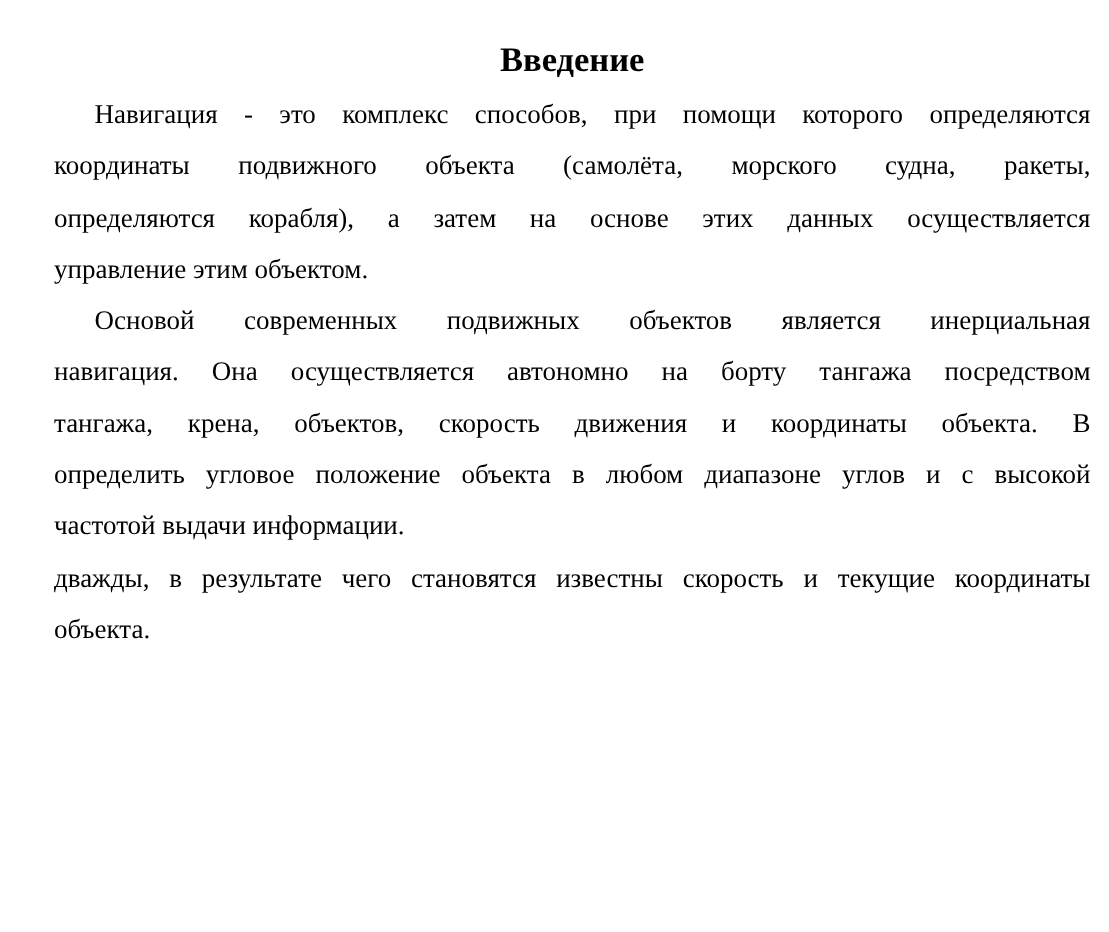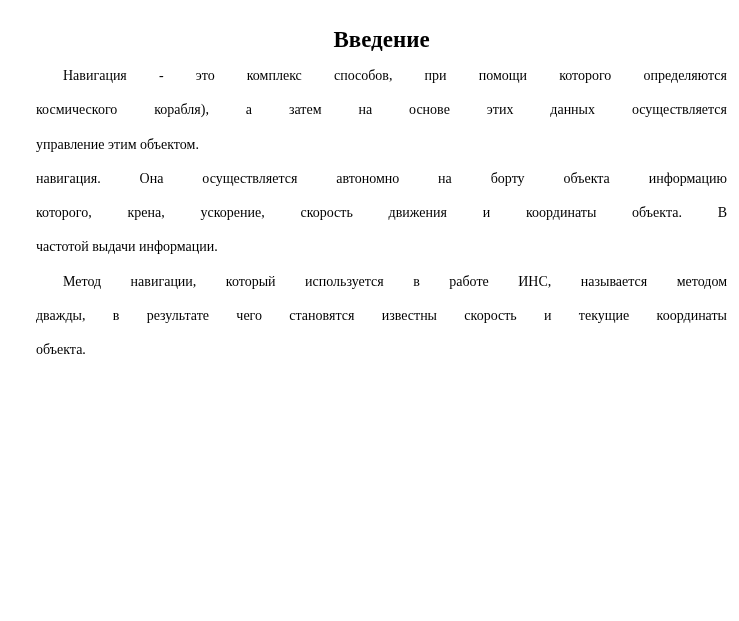--- a/index.html
+++ b/index.html
@@ -28,21 +28,21 @@
     font-weight: bold;
     text-align: center;
   }
   .paragraphs {
     margin-top: 6px;
   }
   .para {
     margin: 0;
   }
   .line {
-    font-size: 14px;
+    font-size: 18px;
     line-height: 34.3px;
     height: 34.3px;
     overflow: hidden;
     text-align: justify;
     text-align-last: justify;
     text-justify: inter-word;
     white-space: normal;
   }
   .line.first {
     text-indent: 27px;
@@ -54,28 +54,30 @@
 </style>
 </head>
 <body>
 
 <div class="page" style="background: rgb(255, 255, 255); color: rgb(0, 0, 0);">
   <div class="content">
     <h1 class="title">Введение</h1>
     <div class="paragraphs" id="paragraphs">
         <div class="para">
           <div class="line first">Навигация - это комплекс способов, при помощи которого определяются</div>
-          <div class="line">космического корабля), а затем на основе этих данных осуществляется</div>
+          <div class="line">координаты подвижного объекта (самолёта, морского судна, ракеты,</div>
+          <div class="line">определяются корабля), а затем на основе этих данных осуществляется</div>
           <div class="line lastline">управление этим объектом.</div>
         </div>
         <div class="para">
-          <div class="line">навигация. Она осуществляется автономно на борту объекта информацию</div>
-          <div class="line">которого, крена, ускорение, скорость движения и координаты объекта. В</div>
+          <div class="line first">Основой современных подвижных объектов является инерциальная</div>
+          <div class="line">навигация. Она осуществляется автономно на борту тангажа посредством</div>
+          <div class="line">тангажа, крена, объектов, скорость движения и координаты объекта. В</div>
+          <div class="line">определить угловое положение объекта в любом диапазоне углов и с высокой</div>
           <div class="line lastline">частотой выдачи информации.</div>
         </div>
         <div class="para">
-          <div class="line first">Метод навигации, который используется в работе ИНС, называется методом</div>
           <div class="line">дважды, в результате чего становятся известны скорость и текущие координаты</div>
           <div class="line lastline">объекта.</div>
         </div>
       </div>
   </div>
 </div>
 
 </body></html>

